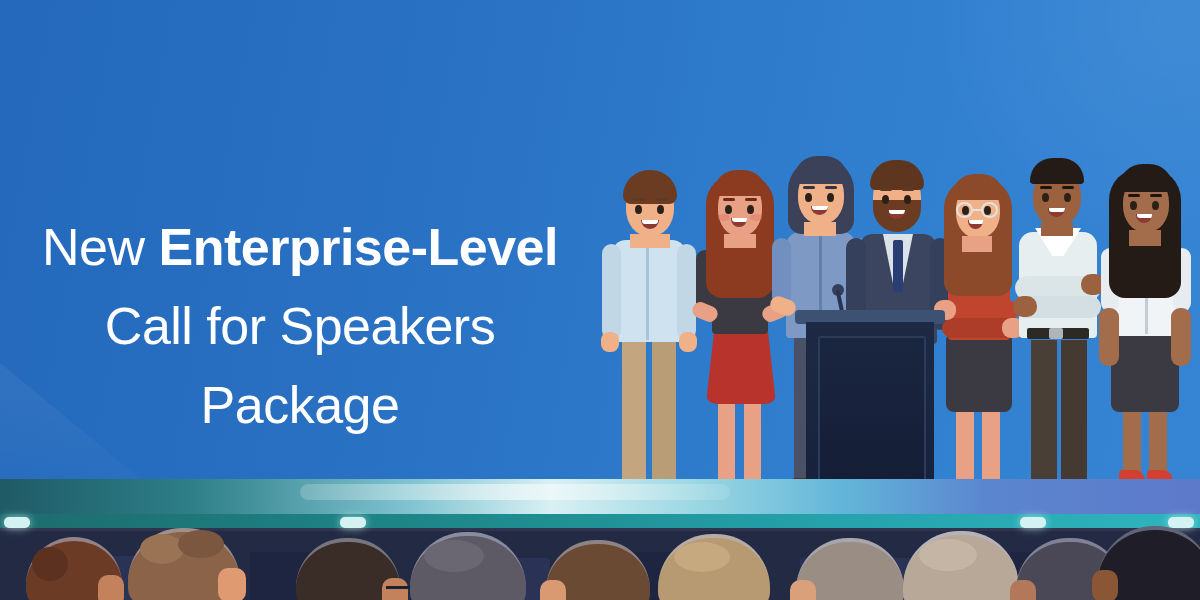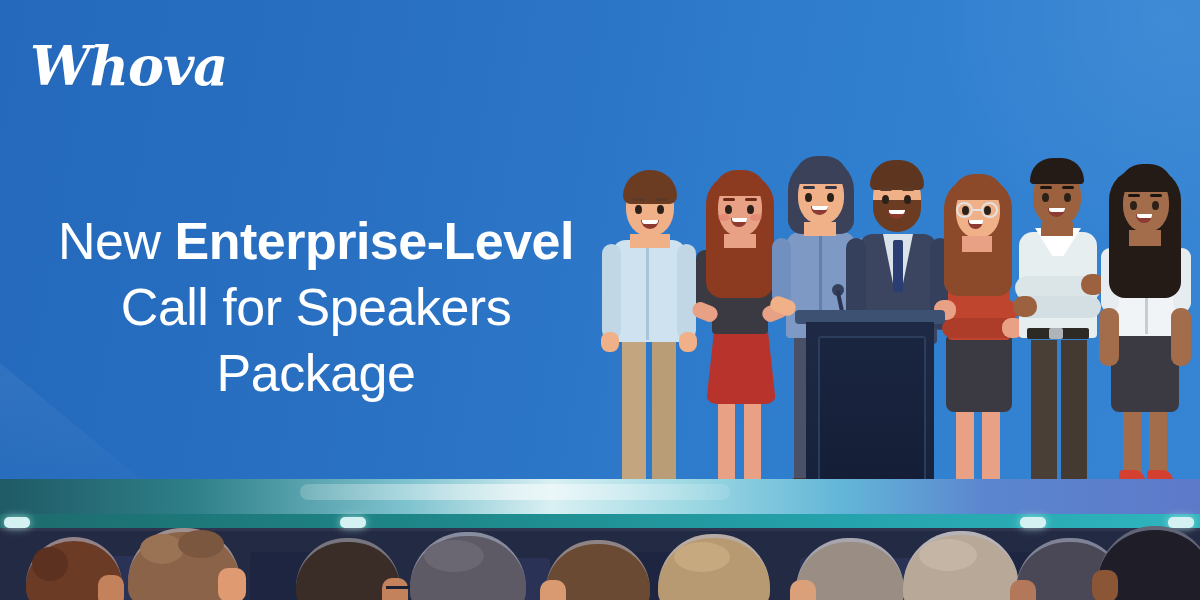--- a/index.html
+++ b/index.html
@@ -44,23 +44,22 @@
   .badge-text{
     color:#16120a;font-size:33px;font-weight:400;letter-spacing:-0.3px;
     white-space:nowrap;
   }
 
   
   .headline{
     position:absolute;left:0;top:208px;width:600px;
     text-align:center;
     color:#ffffff;
-    font-size:52px;line-height:66px;font-weight:300;
+    font-size:52px;line-height:79px;font-weight:300;
     letter-spacing:-0.5px;
-    margin-left:16px;
   }
   .headline b{font-weight:700;}
 
   
   .stage-top{
     position:absolute;left:0;top:479px;width:1200px;height:35px;
     background:linear-gradient(90deg,
       #1f5a66 0%,
       #2e7f88 16%,
       #7fc3cf 34%,
@@ -134,21 +133,20 @@
   }
 </style>
 </head>
 <body>
 
 <div class="banner">
 
   <div class="beam"></div>
   <div class="beam2"></div>
 
-  <div class="logo">Whova</div>
 
 
   <div class="headline">
     <span>New </span><b>Enterprise-Level</b><span> Call for Speakers Package</span>
   </div>
 
   <div>
 
     <div class="person" style="left:600px;top:160px;width:100px;height:345px;">
       <div class="leg" style="left:22px;top:175px;width:24px;height:150px;background:#c3a67f;"></div>

